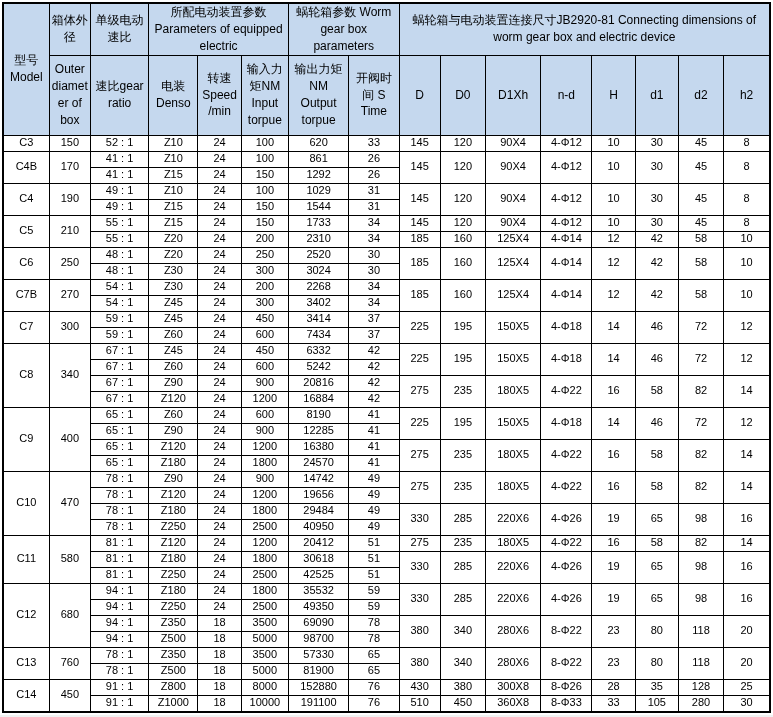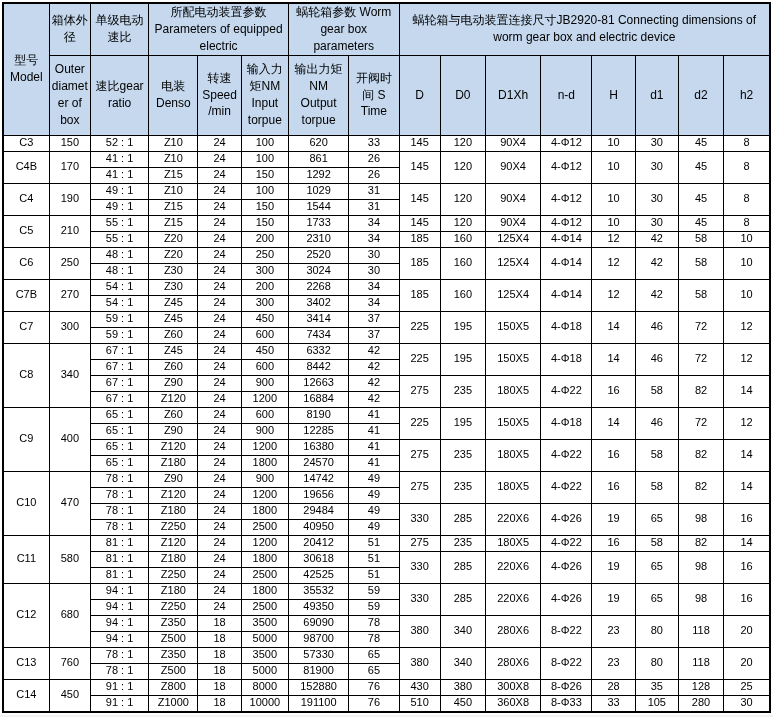--- a/index.html
+++ b/index.html
@@ -264,29 +264,29 @@
           <td rowspan="2">14</td>
           <td rowspan="2">46</td>
           <td rowspan="2">72</td>
           <td rowspan="2">12</td>
         </tr>
         <tr>
           <td>67 : 1</td>
           <td>Z60</td>
           <td>24</td>
           <td>600</td>
-          <td>8442</td>
+          <td>5242</td>
           <td>42</td>
         </tr>
         <tr>
           <td>67 : 1</td>
           <td>Z90</td>
           <td>24</td>
           <td>900</td>
-          <td>12663</td>
+          <td>20816</td>
           <td>42</td>
           <td rowspan="2">275</td>
           <td rowspan="2">235</td>
           <td rowspan="2">180X5</td>
           <td rowspan="2">4-Φ22</td>
           <td rowspan="2">16</td>
           <td rowspan="2">58</td>
           <td rowspan="2">82</td>
           <td rowspan="2">14</td>
         </tr>

